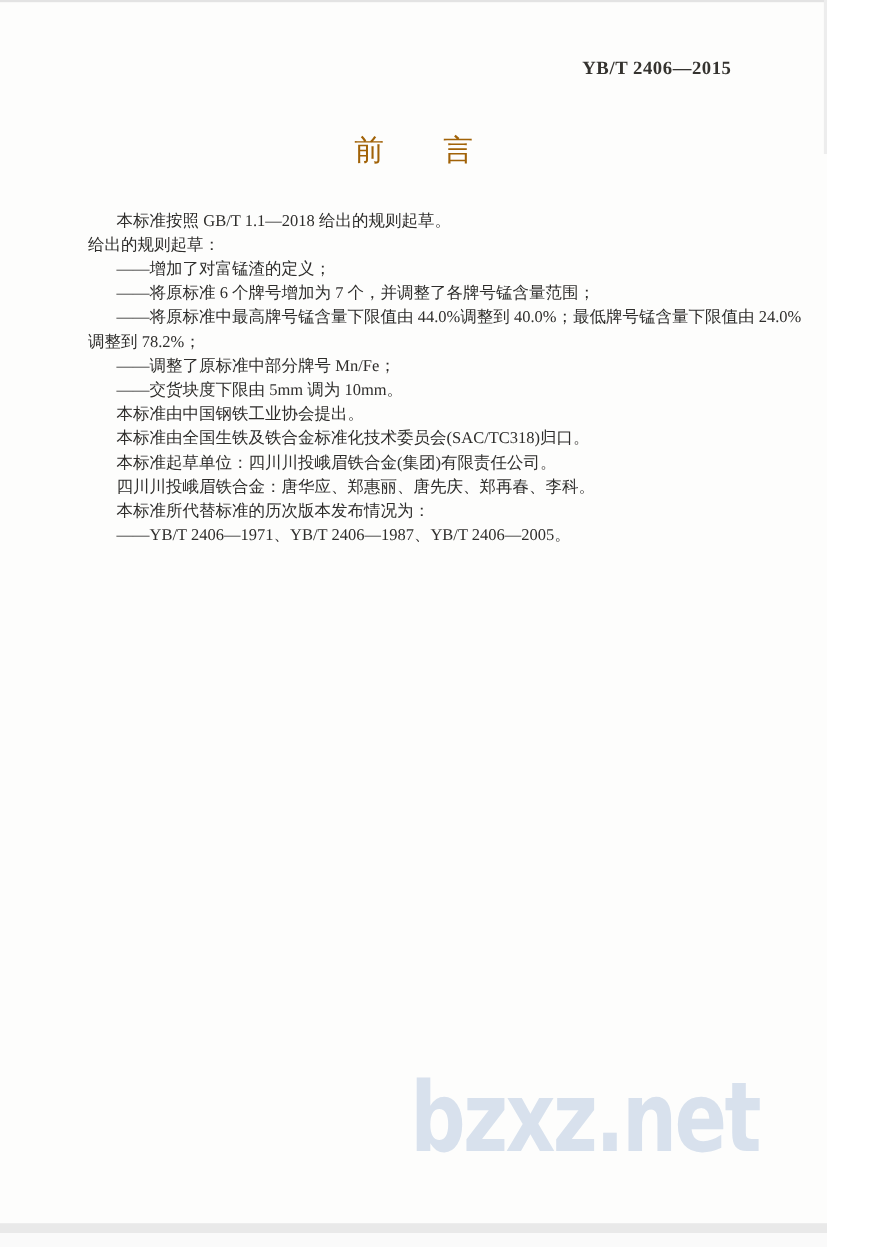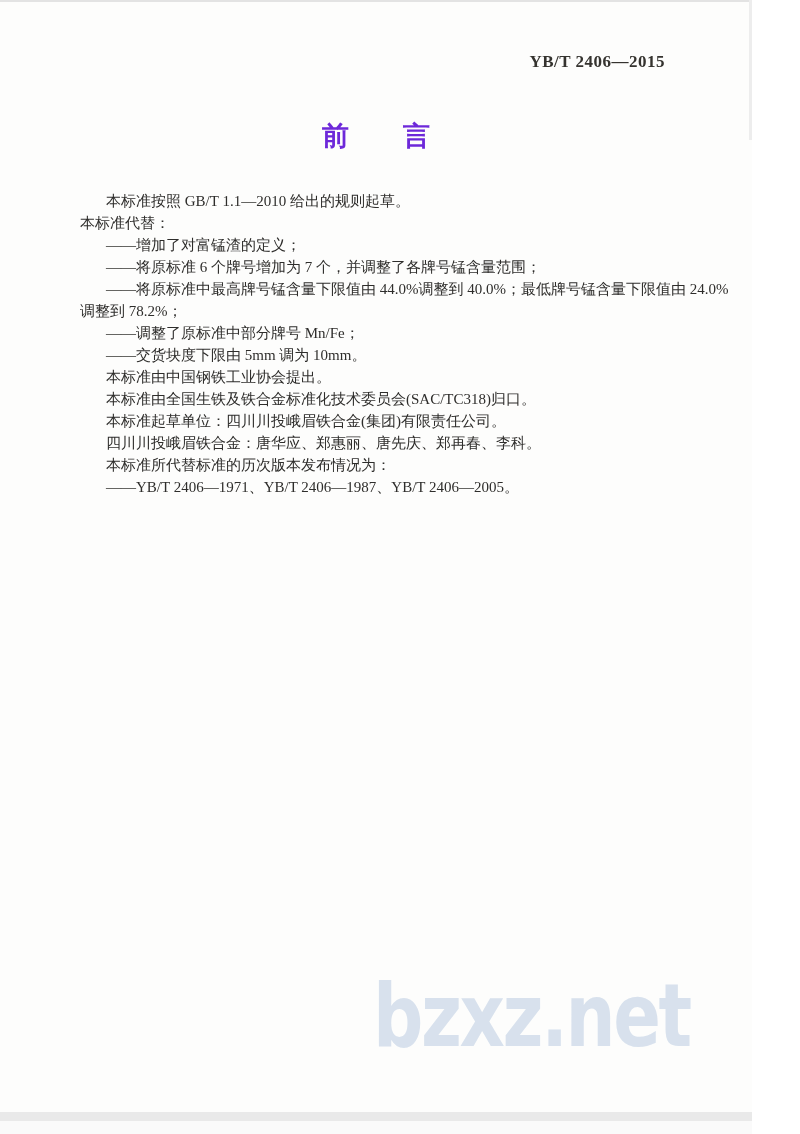--- a/index.html
+++ b/index.html
@@ -54,22 +54,22 @@
     letter-spacing: 0.5px;
     white-space: nowrap;
   }
   .doc-title {
     position: absolute;
     top: 118px;
     left: 0;
     width: 100%;
     text-align: center;
     font-size: 27px;
-    font-weight: bold;
-    color: #6d28d9;
+    font-weight: normal;
+    color: #a16207;
     white-space: nowrap;
   }
   .body-text {
     position: absolute;
     left: 80px;
     top: 190px;
     width: 644px;
     font-size: 15px;
     line-height: 22px;
     color: #2e2d2b;
@@ -102,22 +102,22 @@
 <div class="page">
 
   <div class="scan-top-edge"></div>
   <div class="scan-right-edge"></div>
 
   <div class="doc-header">YB/T 2406—2015</div>
 
   <div class="doc-title">前　　言</div>
 
   <div class="body-text">
-      <div class="line indent">本标准按照 GB/T 1.1—2010 给出的规则起草。</div>
-      <div class="line">本标准代替：</div>
+      <div class="line indent">本标准按照 GB/T 1.1—2018 给出的规则起草。</div>
+      <div class="line">给出的规则起草：</div>
       <div class="line indent">——增加了对富锰渣的定义；</div>
       <div class="line indent">——将原标准 6 个牌号增加为 7 个，并调整了各牌号锰含量范围；</div>
       <div class="line indent">——将原标准中最高牌号锰含量下限值由 44.0%调整到 40.0%；最低牌号锰含量下限值由 24.0%</div>
       <div class="line">调整到 78.2%；</div>
       <div class="line indent">——调整了原标准中部分牌号 Mn/Fe；</div>
       <div class="line indent">——交货块度下限由 5mm 调为 10mm。</div>
       <div class="line indent">本标准由中国钢铁工业协会提出。</div>
       <div class="line indent">本标准由全国生铁及铁合金标准化技术委员会(SAC/TC318)归口。</div>
       <div class="line indent">本标准起草单位：四川川投峨眉铁合金(集团)有限责任公司。</div>
       <div class="line indent">四川川投峨眉铁合金：唐华应、郑惠丽、唐先庆、郑再春、李科。</div>

